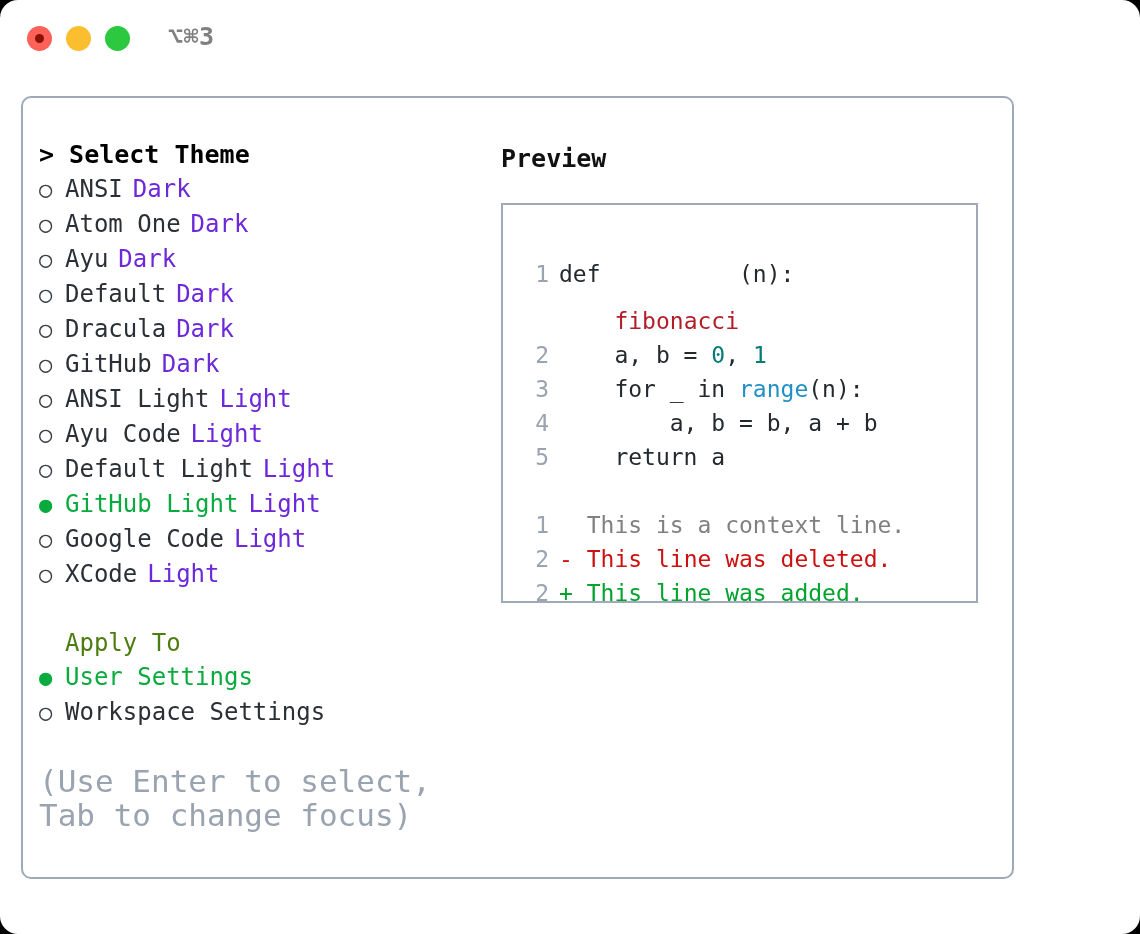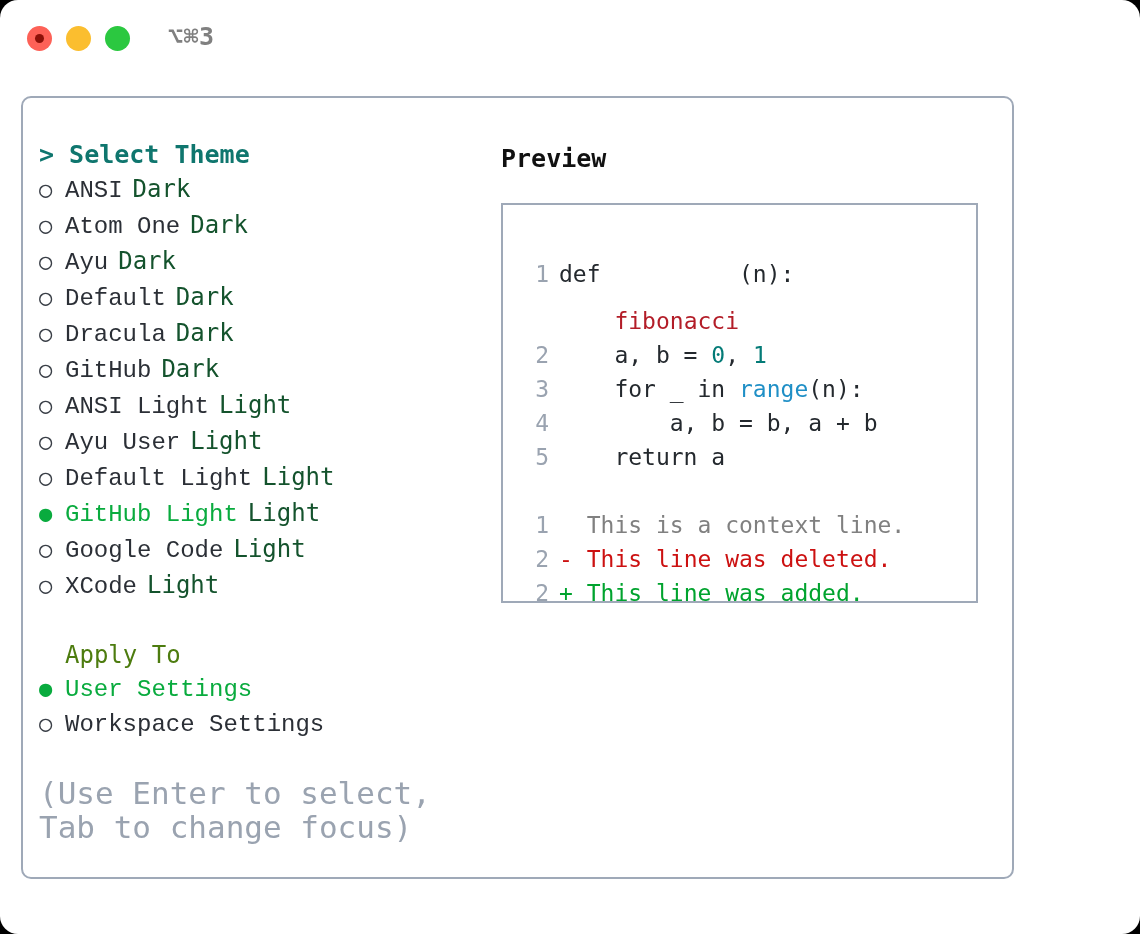--- a/index.html
+++ b/index.html
@@ -96,21 +96,21 @@
   .left-col {
     position: absolute;
     left: 16px;
     top: 40px;
     width: 440px;
   }
 
   .list-header {
     font-size: 25px;
     font-weight: bold;
-    color: #0f766e;
+    color: #000000;
     line-height: 34px;
     white-space: pre;
   }
 
   .theme-row {
     display: flex;
     align-items: baseline;
     line-height: 34px;
     font-size: 24px;
     white-space: pre;
@@ -119,25 +119,24 @@
     display: inline-block;
     width: 26px;
     flex: 0 0 26px;
     font-size: 22px;
     color: #3a3f47;
   }
   .marker.selected { color: #09ab3e; }
   .theme-name {
     color: #2b2f36;
     font-weight: 500;
-    font-family: Liberation Mono, monospace;
   }
   .theme-row.selected .theme-name { color: #09ab3e; }
   .theme-cat {
-    color: #14532d;
+    color: #6d28d9;
     margin-left: 10px;
   }
 
   .section-spacer { height: 34px; }
 
   .apply-header {
     font-size: 24px;
     color: #4d7c0f;
     line-height: 34px;
     padding-left: 26px;
@@ -221,21 +220,21 @@
         <div class="list-header">&gt; Select Theme</div>
 
         <div id="theme-items">
             <div class="theme-row"><span class="marker">○</span><span class="theme-name">ANSI</span><span class="theme-cat">Dark</span></div>
             <div class="theme-row"><span class="marker">○</span><span class="theme-name">Atom One</span><span class="theme-cat">Dark</span></div>
             <div class="theme-row"><span class="marker">○</span><span class="theme-name">Ayu</span><span class="theme-cat">Dark</span></div>
             <div class="theme-row"><span class="marker">○</span><span class="theme-name">Default</span><span class="theme-cat">Dark</span></div>
             <div class="theme-row"><span class="marker">○</span><span class="theme-name">Dracula</span><span class="theme-cat">Dark</span></div>
             <div class="theme-row"><span class="marker">○</span><span class="theme-name">GitHub</span><span class="theme-cat">Dark</span></div>
             <div class="theme-row"><span class="marker">○</span><span class="theme-name">ANSI Light</span><span class="theme-cat">Light</span></div>
-            <div class="theme-row"><span class="marker">○</span><span class="theme-name">Ayu User</span><span class="theme-cat">Light</span></div>
+            <div class="theme-row"><span class="marker">○</span><span class="theme-name">Ayu Code</span><span class="theme-cat">Light</span></div>
             <div class="theme-row"><span class="marker">○</span><span class="theme-name">Default Light</span><span class="theme-cat">Light</span></div>
             <div class="theme-row selected"><span class="marker selected">●</span><span class="theme-name">GitHub Light</span><span class="theme-cat">Light</span></div>
             <div class="theme-row"><span class="marker">○</span><span class="theme-name">Google Code</span><span class="theme-cat">Light</span></div>
             <div class="theme-row"><span class="marker">○</span><span class="theme-name">XCode</span><span class="theme-cat">Light</span></div>
           </div>
 
         <div class="section-spacer"></div>
 
         <div class="apply-header">Apply To</div>
 

